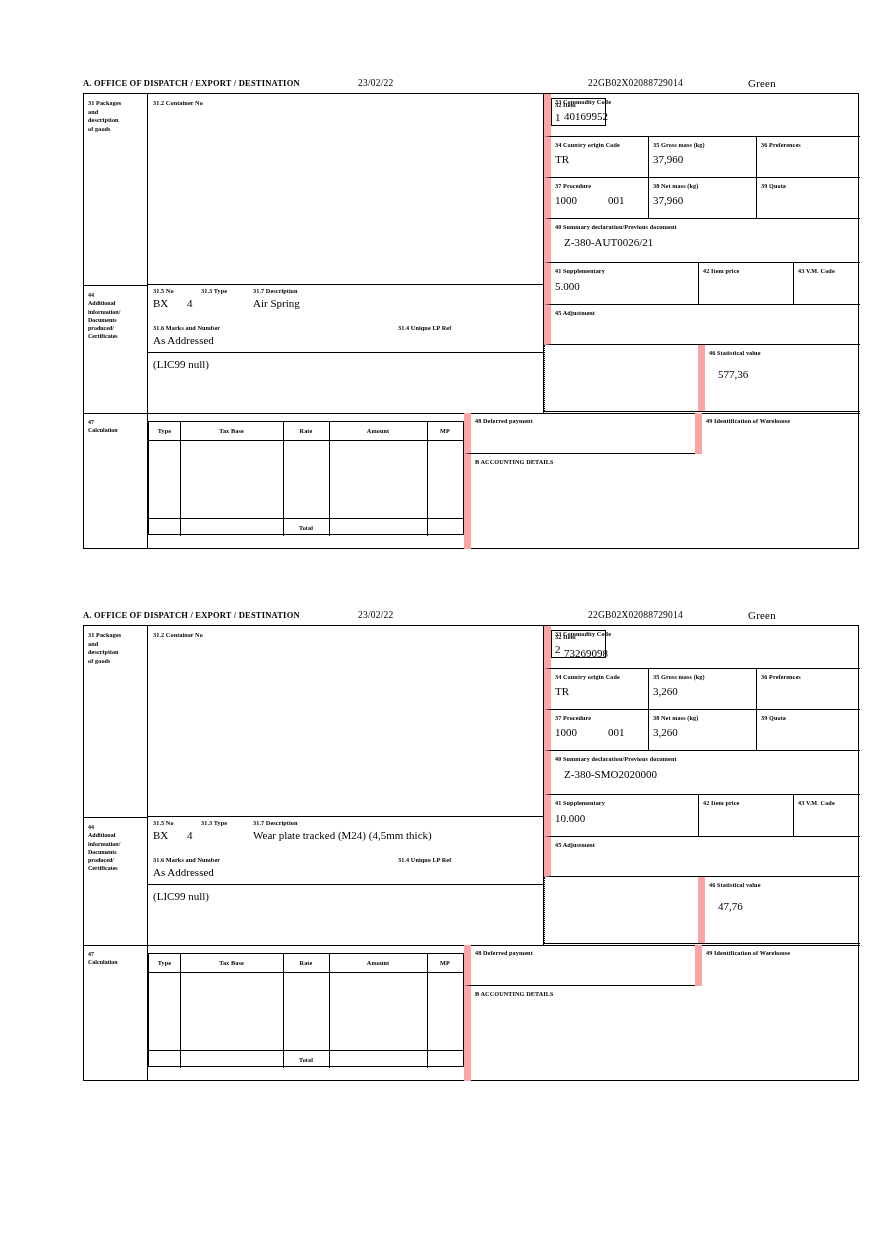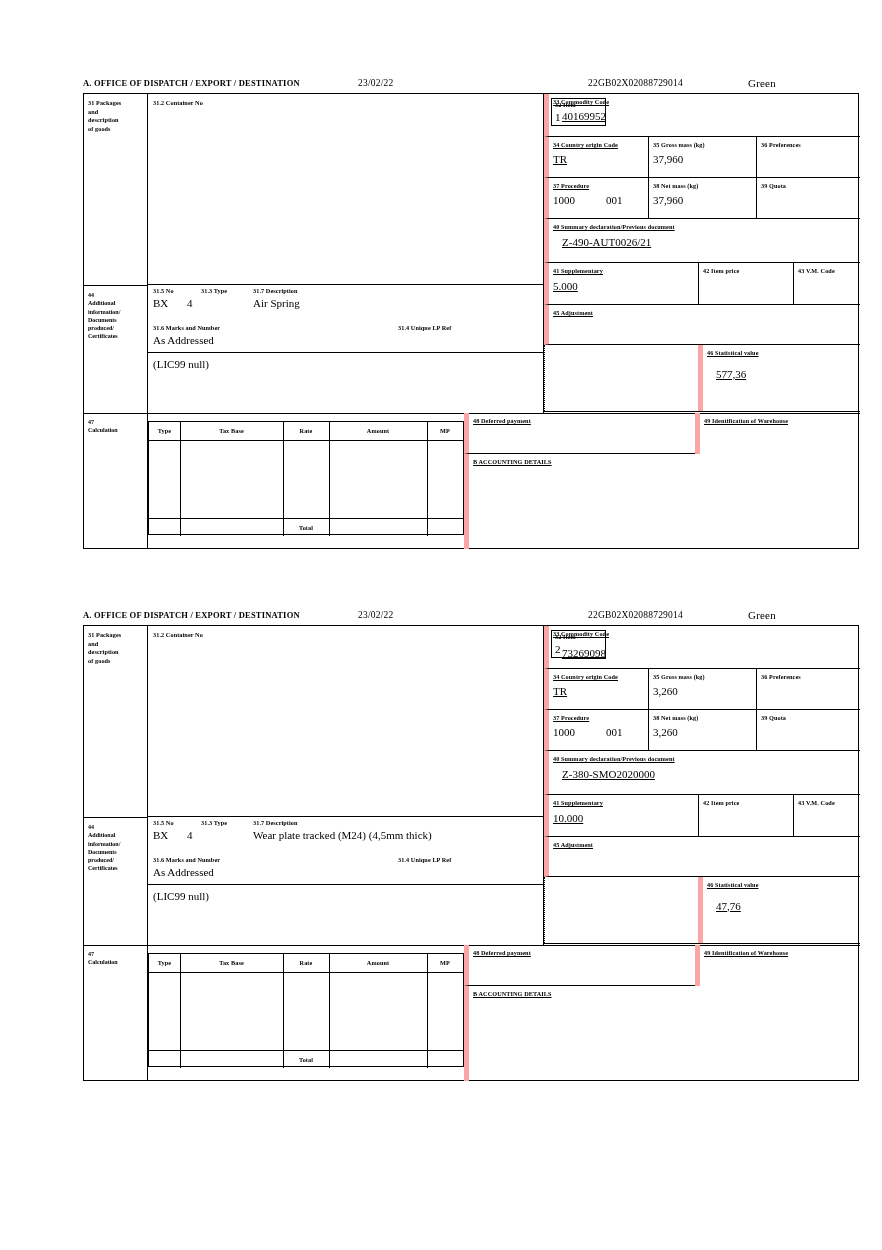--- a/index.html
+++ b/index.html
@@ -89,21 +89,21 @@
   }
   .val {
     font-size: 11px;
     font-family: "Liberation Serif", serif;
   }
   .val-sm {
     font-size: 10px;
   }
   .bt { border-top: 1px solid #000; }
   .bb { border-bottom: 1px solid #000; }
-  .bl { border-left: 5px solid #fca5a5; text-decoration: underline; }
+  .bl { border-left: 7px solid #fca5a5; }
   .br { border-right: 1px solid #000; }
   .dotted-left { border-left: 1px dotted #000; }
 
   
   .vline {
     position: absolute;
     width: 0;
     border-left: 1px solid #000;
   }
   .hline {
@@ -198,21 +198,21 @@
         <div class="lbl">38 Net mass (kg)</div>
         <div class="val" style="margin-top:3px;">37,960</div>
       </div>
       <div class="c bb" style="left:673px;top:84px;width:103px;height:41px;padding:4px 0 0 4px;">
         <div class="lbl">39 Quota</div>
         <div class="val" style="margin-top:3px;"></div>
       </div>
 
       <div class="c bl bb" style="left:460px;top:125px;width:316px;height:44px;padding:4px 0 0 4px;">
         <div class="lbl">40 Summary declaration/Previous document</div>
-        <div class="val" style="margin-top:4px;margin-left:9px;">Z-490-AUT0026/21</div>
+        <div class="val" style="margin-top:4px;margin-left:9px;">Z-380-AUT0026/21</div>
       </div>
 
       <div class="c bl bb br" style="left:460px;top:169px;width:155px;height:42px;padding:4px 0 0 4px;">
         <div class="lbl">41 Supplementary</div>
         <div class="val" style="margin-top:4px;">5.000</div>
       </div>
       <div class="c bb br" style="left:615px;top:169px;width:95px;height:42px;padding:4px 0 0 4px;">
         <div class="lbl">42 Item price</div>
         <div class="val" style="margin-top:4px;"></div>
       </div>

